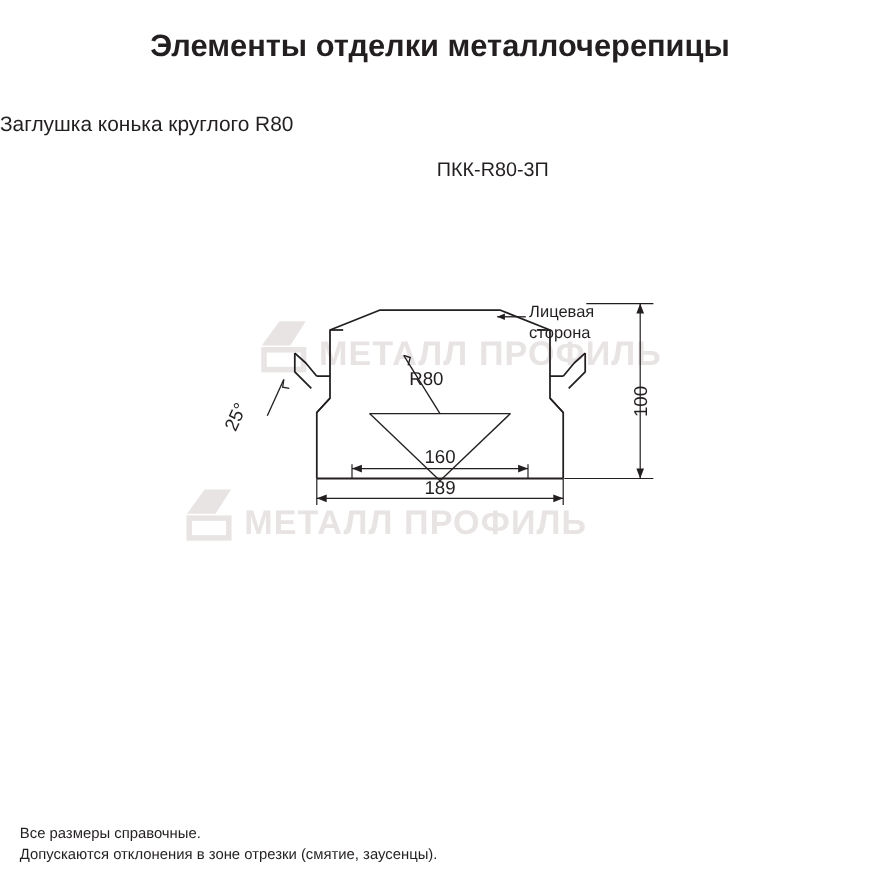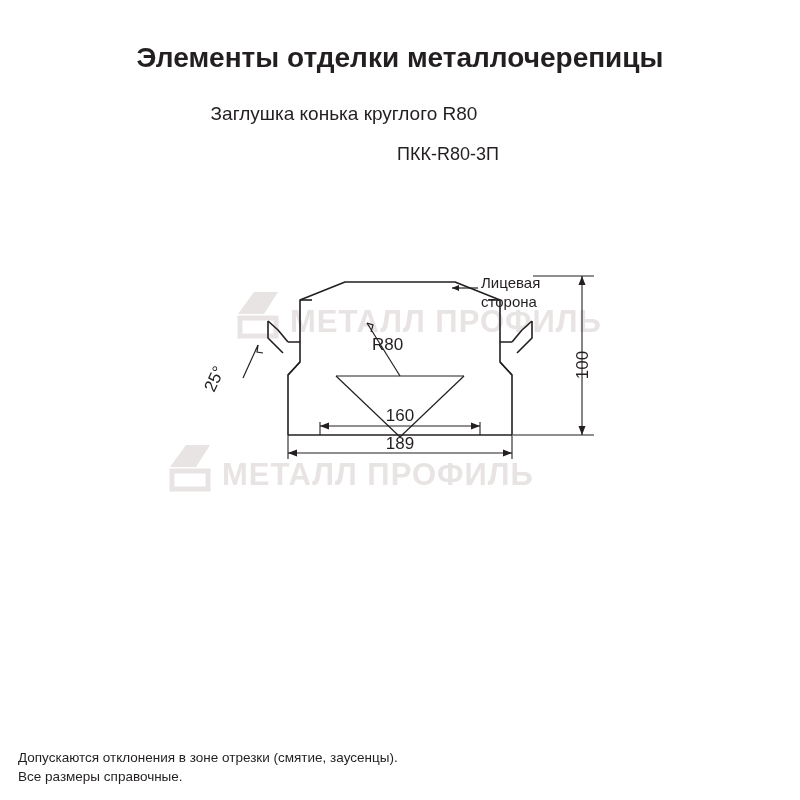--- a/index.html
+++ b/index.html
@@ -23,31 +23,28 @@
   .title {
     position: absolute;
     top: 26px;
     left: 0;
     width: 800px;
     text-align: center;
     font-size: 28px;
     font-weight: bold;
     letter-spacing: 0px;
     color: #231f20;
-    margin-top: 16px;
   }
   .subtitle {
     position: absolute;
     top: 103px;
     left: 0;
     width: 632px;
-    text-align: center;
     font-size: 19px;
     color: #231f20;
-    padding-left: 28px;
   }
   .code {
     position: absolute;
     top: 144px;
     left: 0;
     width: 800px;
     text-align: center;
     font-size: 18px;
     color: #231f20;
     margin-left: 48px;
@@ -168,17 +165,17 @@
         <path d="M288,263 L512,263"></path>
         <path d="M288,263 l9,-3.5 l0,7 z" fill="#231f20" stroke="none"></path>
         <path d="M512,263 l-9,-3.5 l0,7 z" fill="#231f20" stroke="none"></path>
       </g>
       <text x="400" y="259" text-anchor="middle" font-family="Liberation Sans, sans-serif" font-size="17" fill="#231f20">189</text>
 
     </svg>
   </div>
 
   <div class="footer">
+    <div>Все размеры справочные.</div>
     <div>Допускаются отклонения в зоне отрезки (смятие, заусенцы).</div>
-    <div>Все размеры справочные.</div>
   </div>
 
 </div>
 
 </body></html>

